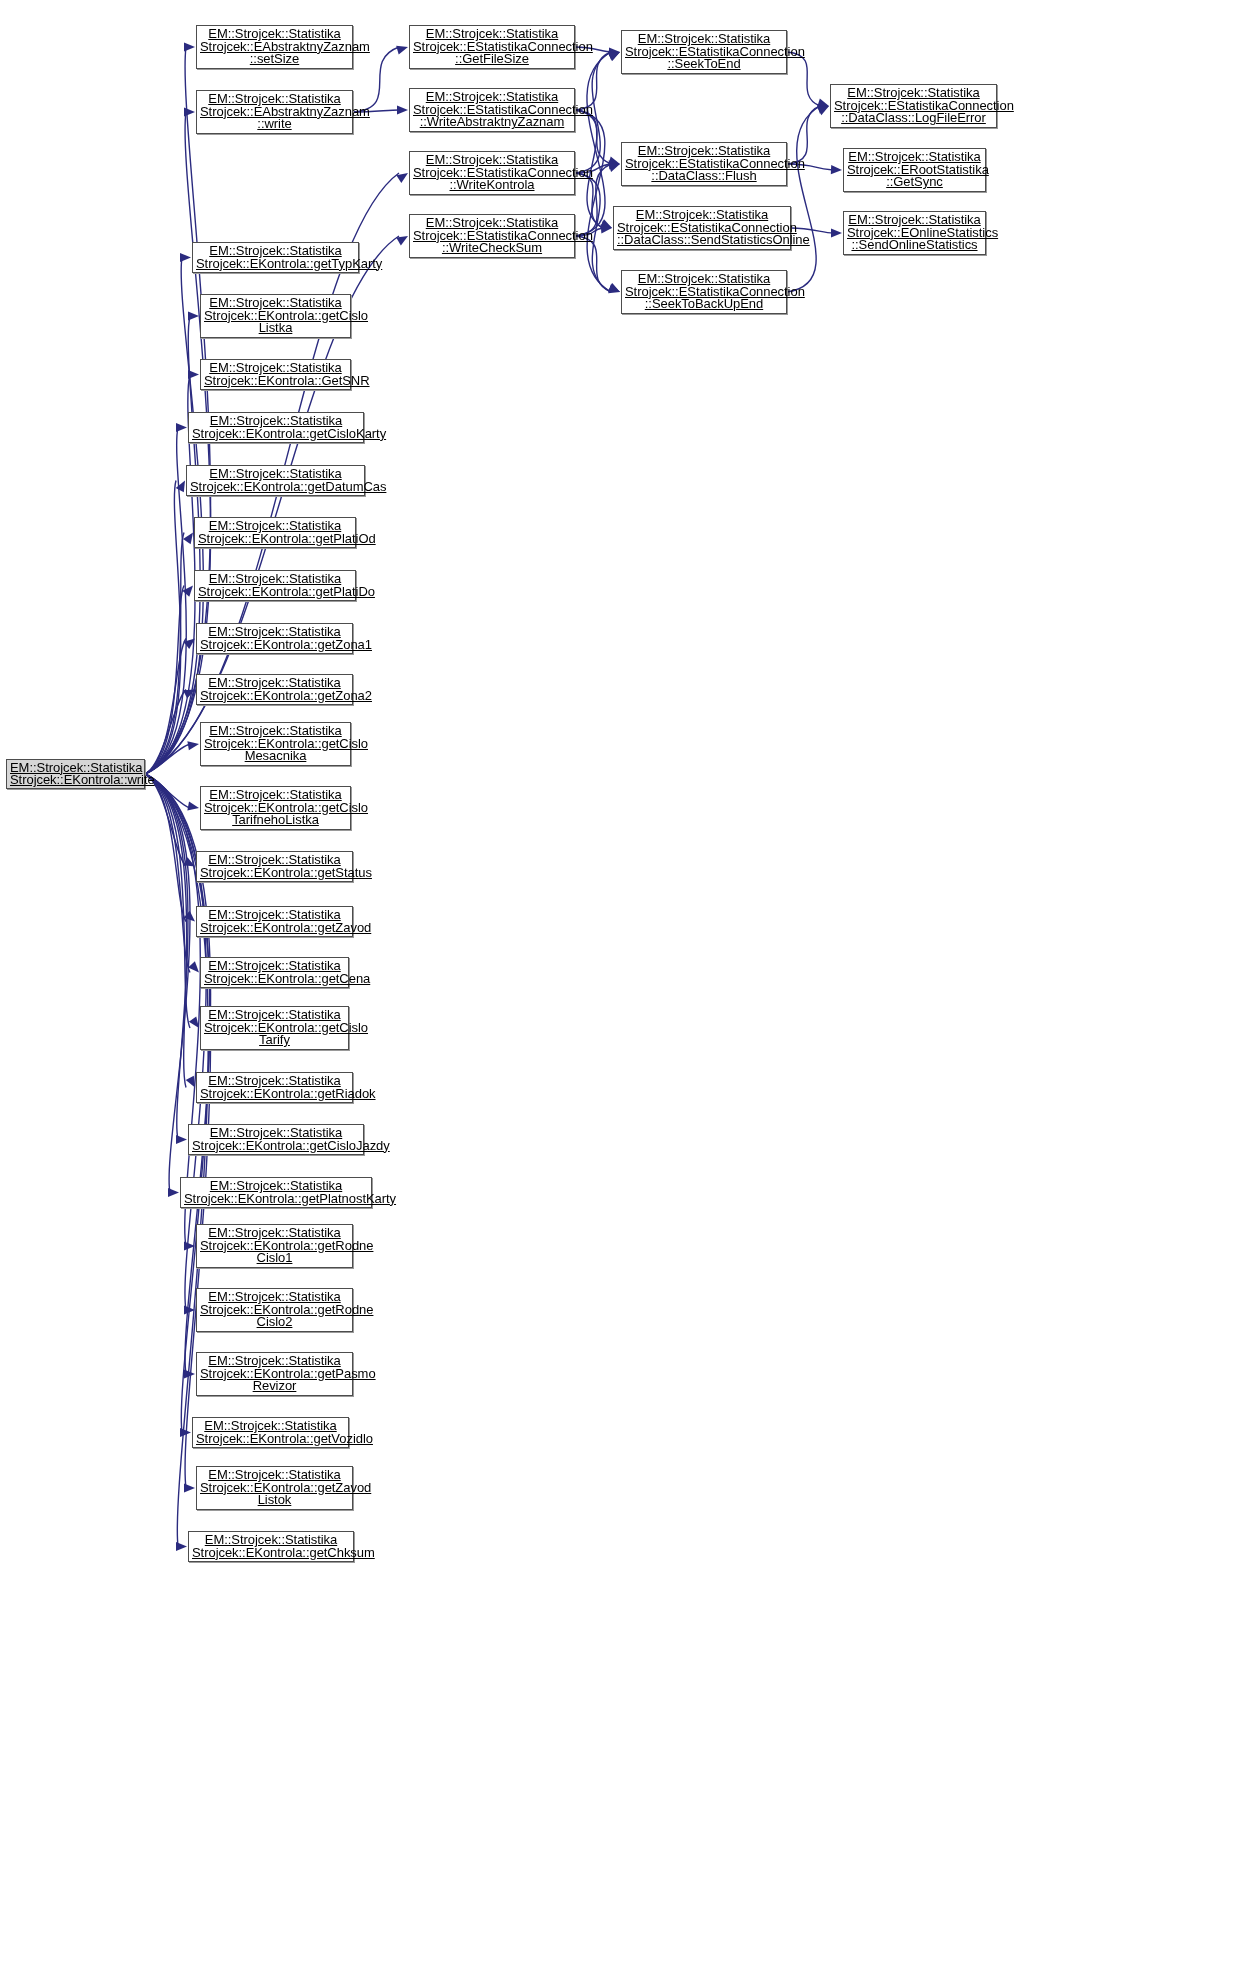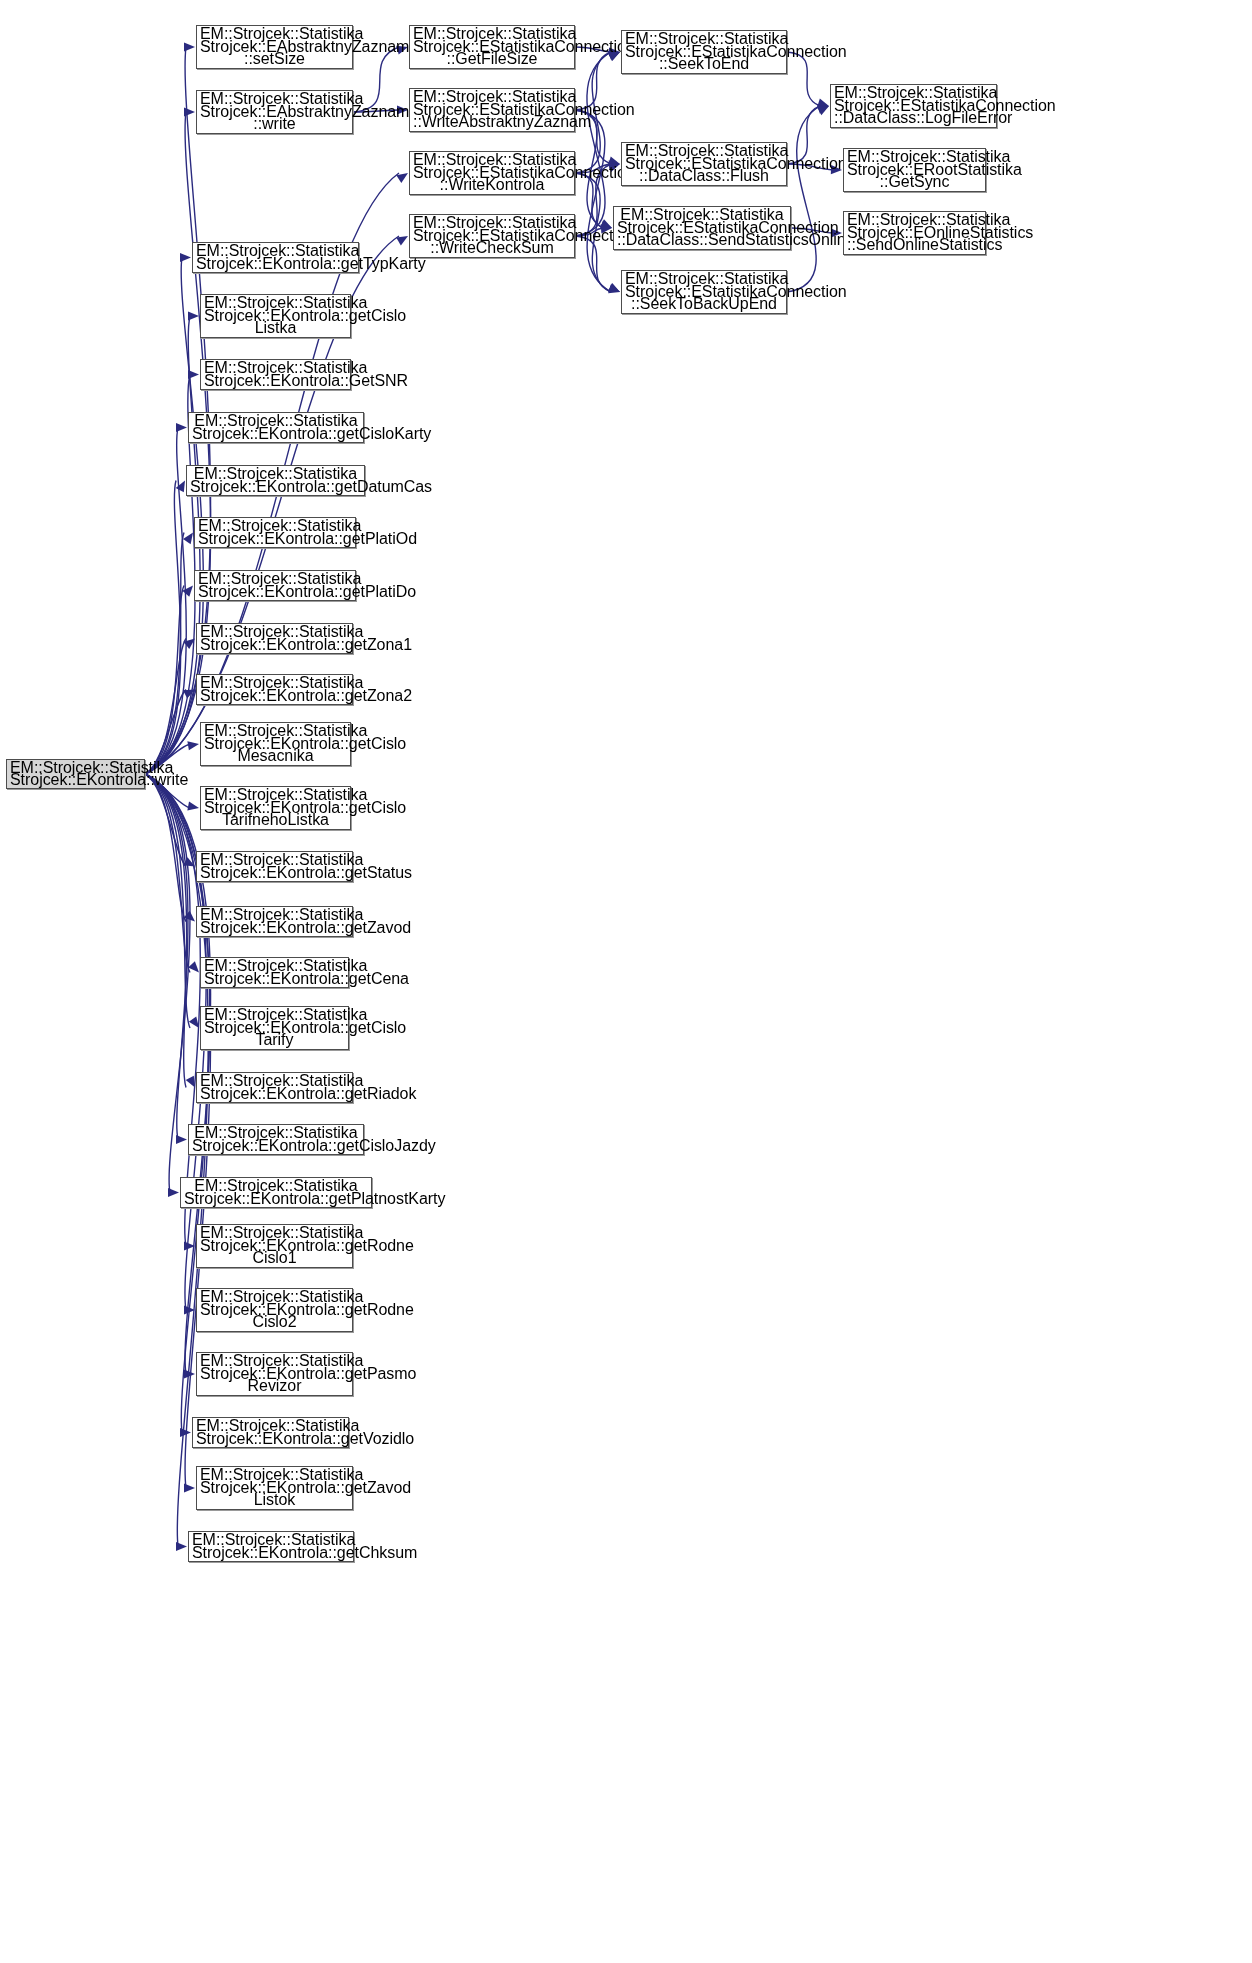--- a/index.html
+++ b/index.html
@@ -34,27 +34,28 @@
   }
   .node-box {
     position: absolute;
     box-sizing: border-box;
     border: 1px solid #4d4d4d;
     background: #ffffff;
     display: flex;
     align-items: center;
     justify-content: center;
     text-align: center;
-    font-size: 16px;
+    font-size: 13px;
     line-height: 12.4px;
     color: #000000;
     letter-spacing: -0.05px;
     white-space: pre-line;
     padding: 1px 3px;
     box-shadow: 1px 1px 0 0 #9a9a9a;
+    text-decoration: underline;
   }
   .node-box.root-node {
     background: #d6d6d6;
     border: 1px solid #4d4d4d;
   }
   .node-label {
     display: block;
     width: 100%;
     white-space: pre-line;
   }

